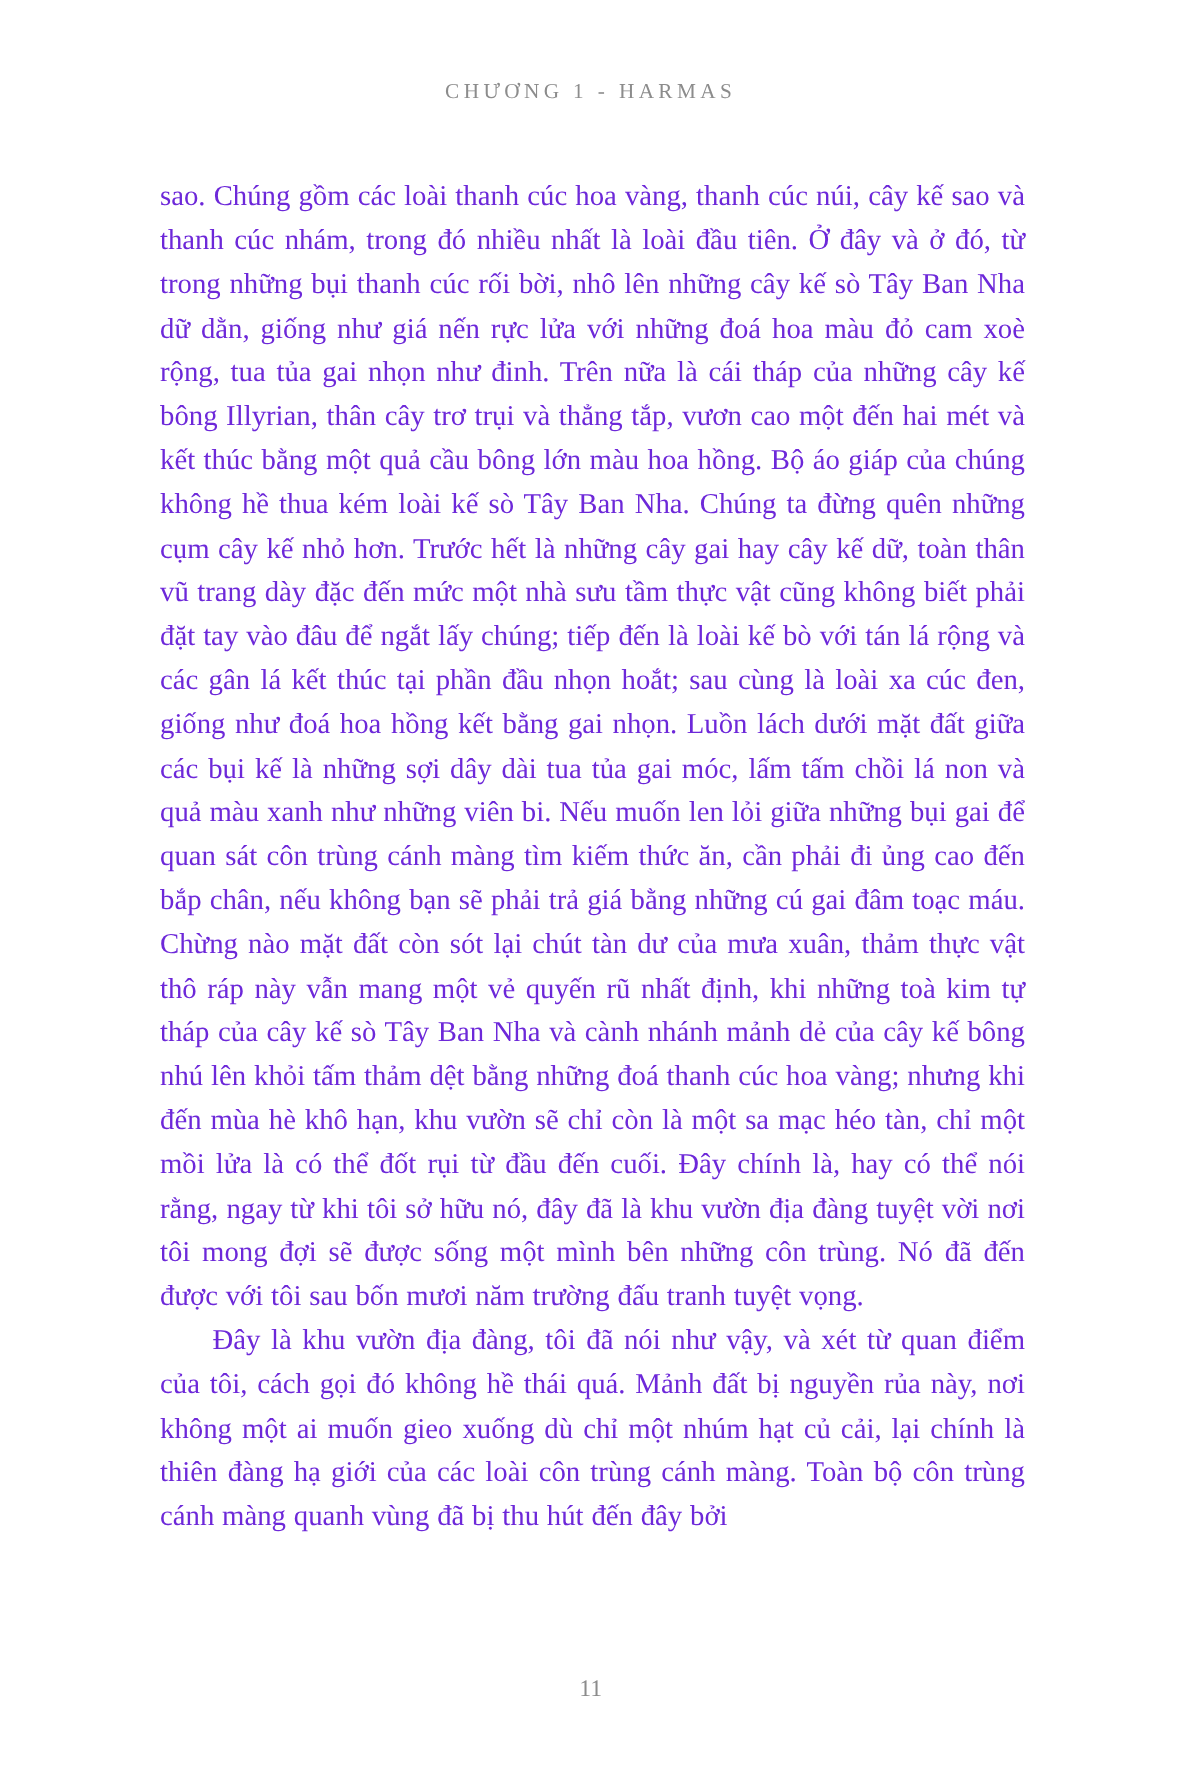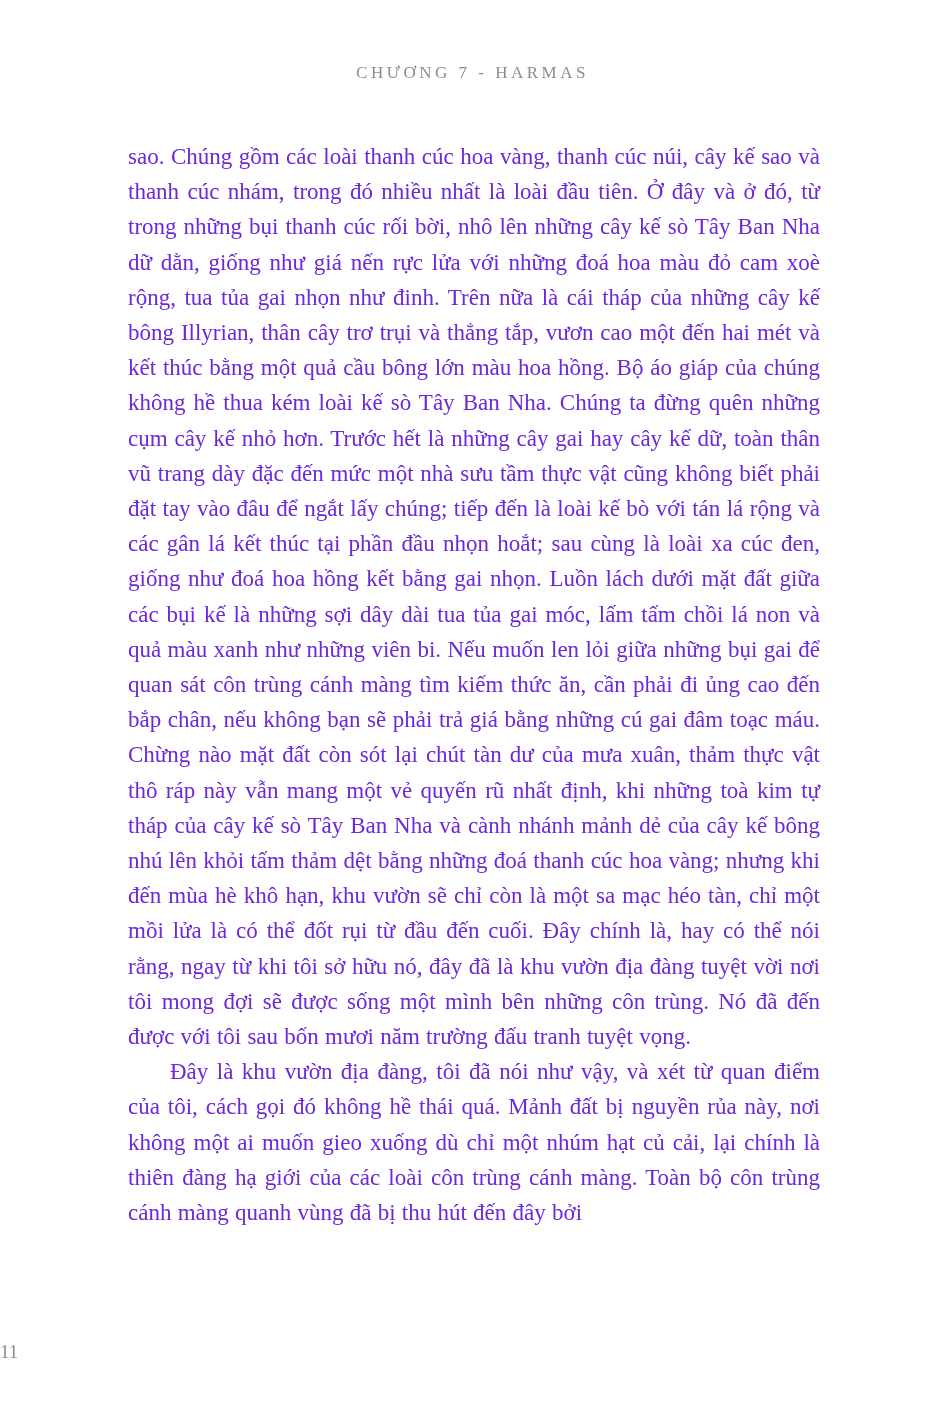--- a/index.html
+++ b/index.html
@@ -43,30 +43,31 @@
     padding: 0;
   }
   .body-text p.indent {
     text-indent: 42px;
   }
   .folio {
     position: absolute;
     top: 1341px;
     left: 0;
     right: 0;
+    text-align: center;
     font-size: 19px;
     color: #8c8c8c;
   }
 </style>
 </head>
 <body>
 
 <div class="page">
 
-  <div class="running-head">CHƯƠNG 7 - HARMAS</div>
+  <div class="running-head">CHƯƠNG 1 - HARMAS</div>
 
   <div class="body-text">
     <p class="para">sao. Chúng gồm các loài thanh cúc hoa vàng, thanh cúc núi, cây kế sao và thanh cúc nhám, trong đó nhiều nhất là loài đầu tiên. Ở đây và ở đó, từ trong những bụi thanh cúc rối bời, nhô lên những cây kế sò Tây Ban Nha dữ dằn, giống như giá nến rực lửa với những đoá hoa màu đỏ cam xoè rộng, tua tủa gai nhọn như đinh. Trên nữa là cái tháp của những cây kế bông Illyrian, thân cây trơ trụi và thẳng tắp, vươn cao một đến hai mét và kết thúc bằng một quả cầu bông lớn màu hoa hồng. Bộ áo giáp của chúng không hề thua kém loài kế sò Tây Ban Nha. Chúng ta đừng quên những cụm cây kế nhỏ hơn. Trước hết là những cây gai hay cây kế dữ, toàn thân vũ trang dày đặc đến mức một nhà sưu tầm thực vật cũng không biết phải đặt tay vào đâu để ngắt lấy chúng; tiếp đến là loài kế bò với tán lá rộng và các gân lá kết thúc tại phần đầu nhọn hoắt; sau cùng là loài xa cúc đen, giống như đoá hoa hồng kết bằng gai nhọn. Luồn lách dưới mặt đất giữa các bụi kế là những sợi dây dài tua tủa gai móc, lấm tấm chồi lá non và quả màu xanh như những viên bi. Nếu muốn len lỏi giữa những bụi gai để quan sát côn trùng cánh màng tìm kiếm thức ăn, cần phải đi ủng cao đến bắp chân, nếu không bạn sẽ phải trả giá bằng những cú gai đâm toạc máu. Chừng nào mặt đất còn sót lại chút tàn dư của mưa xuân, thảm thực vật thô ráp này vẫn mang một vẻ quyến rũ nhất định, khi những toà kim tự tháp của cây kế sò Tây Ban Nha và cành nhánh mảnh dẻ của cây kế bông nhú lên khỏi tấm thảm dệt bằng những đoá thanh cúc hoa vàng; nhưng khi đến mùa hè khô hạn, khu vườn sẽ chỉ còn là một sa mạc héo tàn, chỉ một mồi lửa là có thể đốt rụi từ đầu đến cuối. Đây chính là, hay có thể nói rằng, ngay từ khi tôi sở hữu nó, đây đã là khu vườn địa đàng tuyệt vời nơi tôi mong đợi sẽ được sống một mình bên những côn trùng. Nó đã đến được với tôi sau bốn mươi năm trường đấu tranh tuyệt vọng.</p>
     <p class="para indent">Đây là khu vườn địa đàng, tôi đã nói như vậy, và xét từ quan điểm của tôi, cách gọi đó không hề thái quá. Mảnh đất bị nguyền rủa này, nơi không một ai muốn gieo xuống dù chỉ một nhúm hạt củ cải, lại chính là thiên đàng hạ giới của các loài côn trùng cánh màng. Toàn bộ côn trùng cánh màng quanh vùng đã bị thu hút đến đây bởi</p>
   </div>
 
   <div class="folio">11</div>
 
 </div>
 

